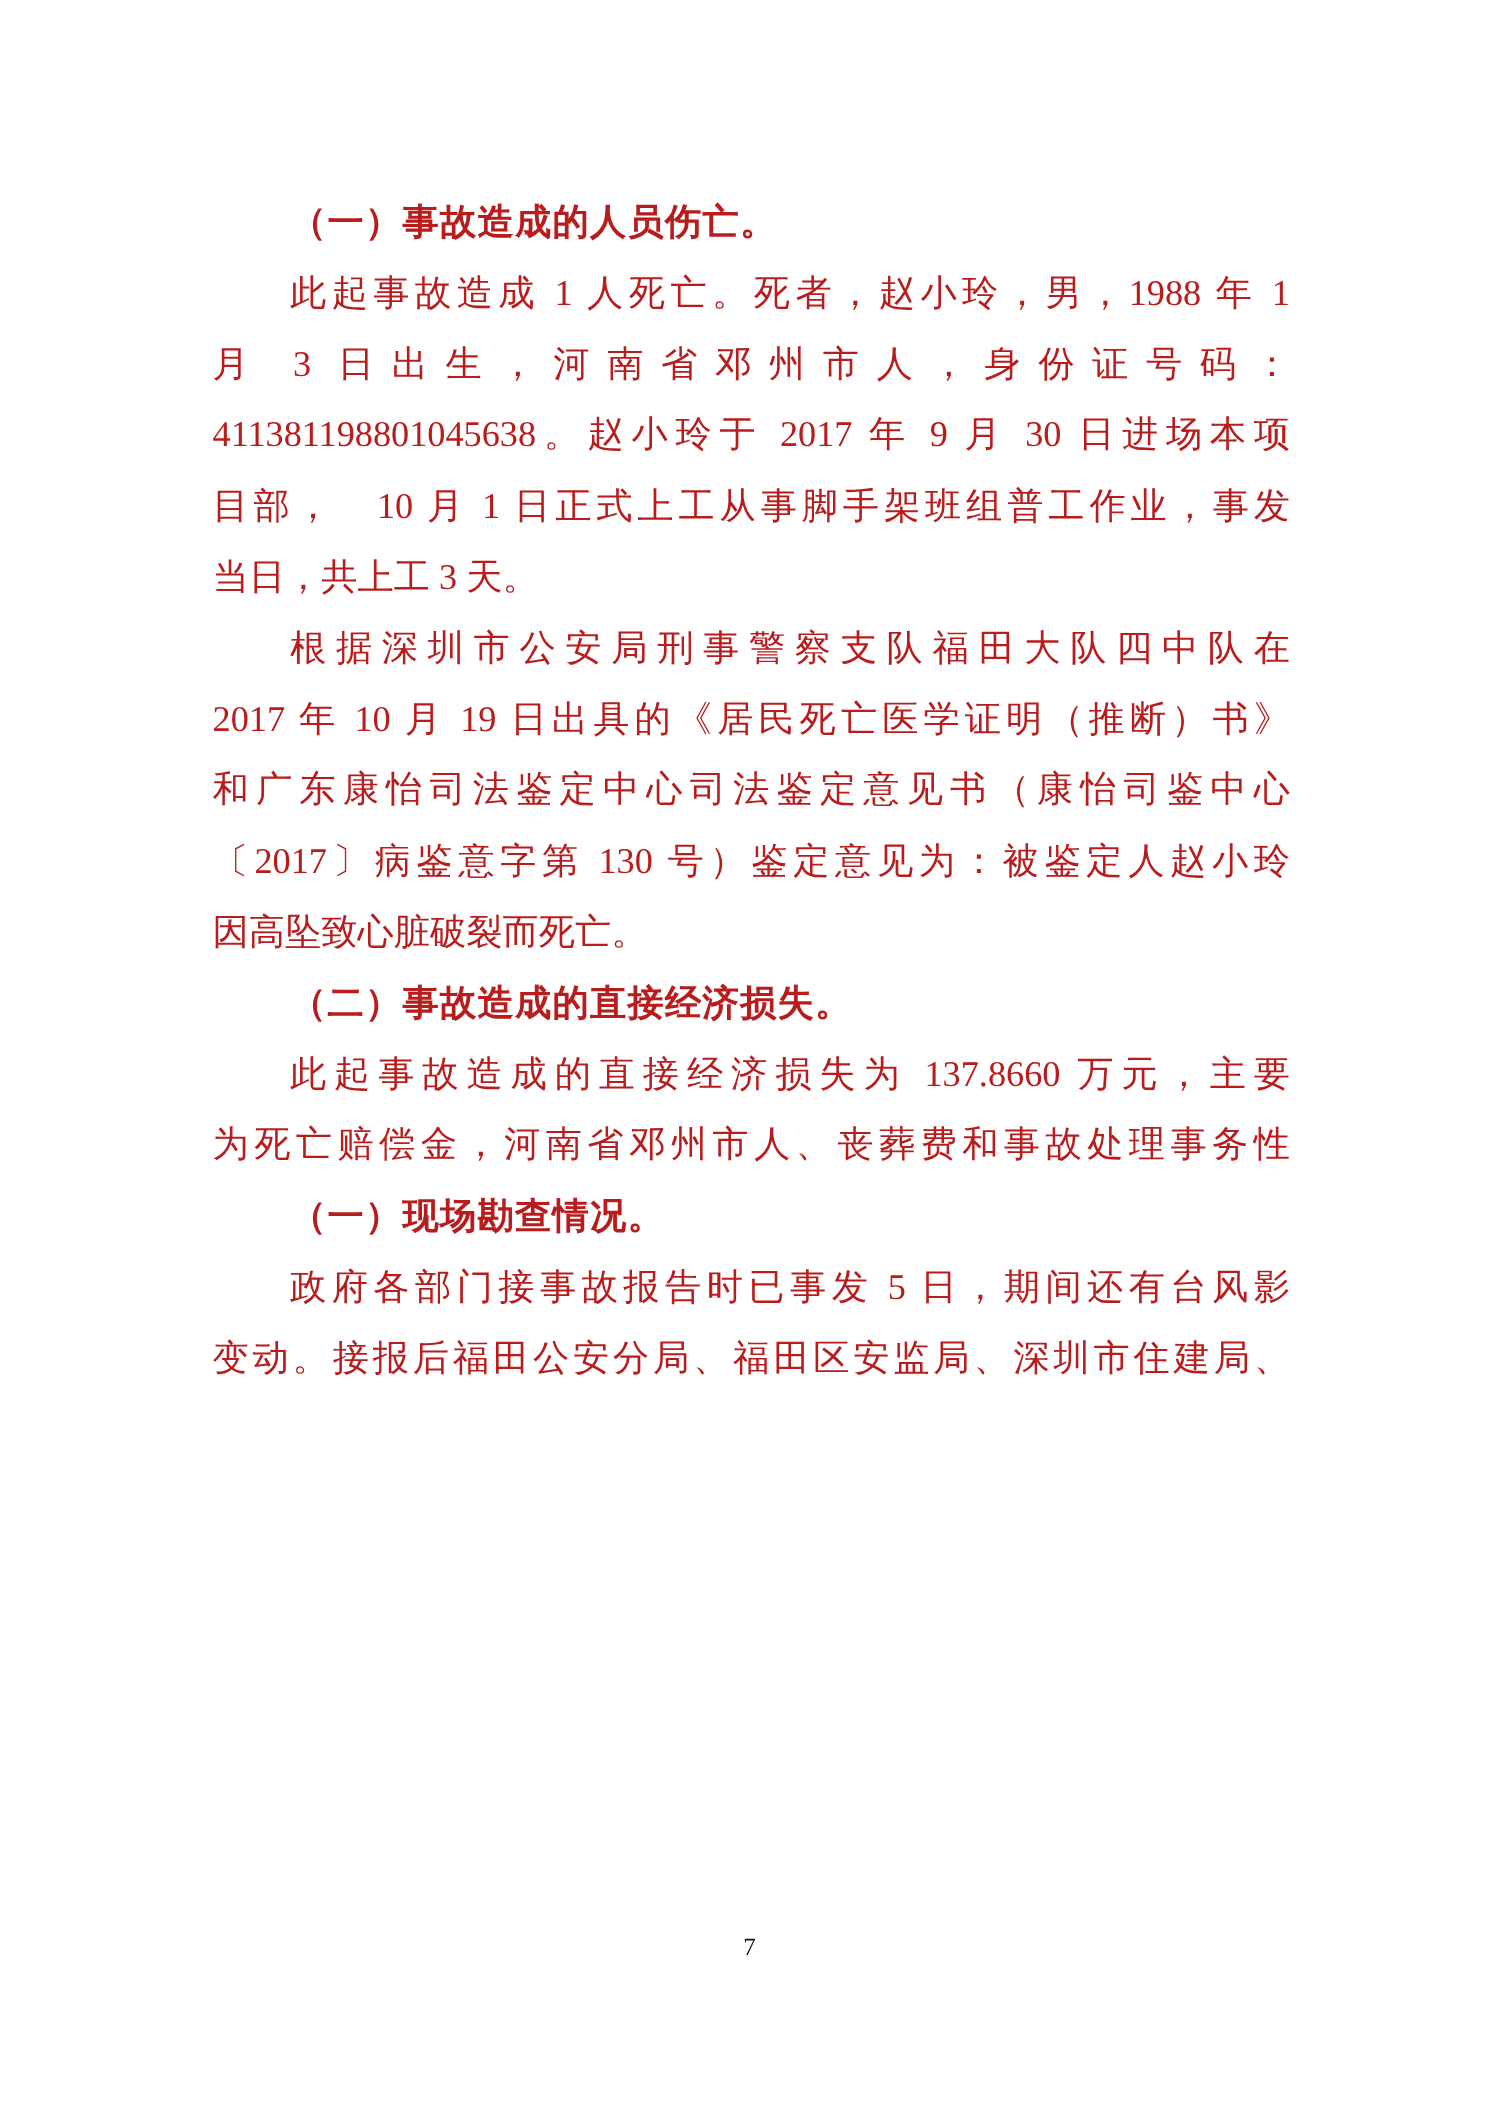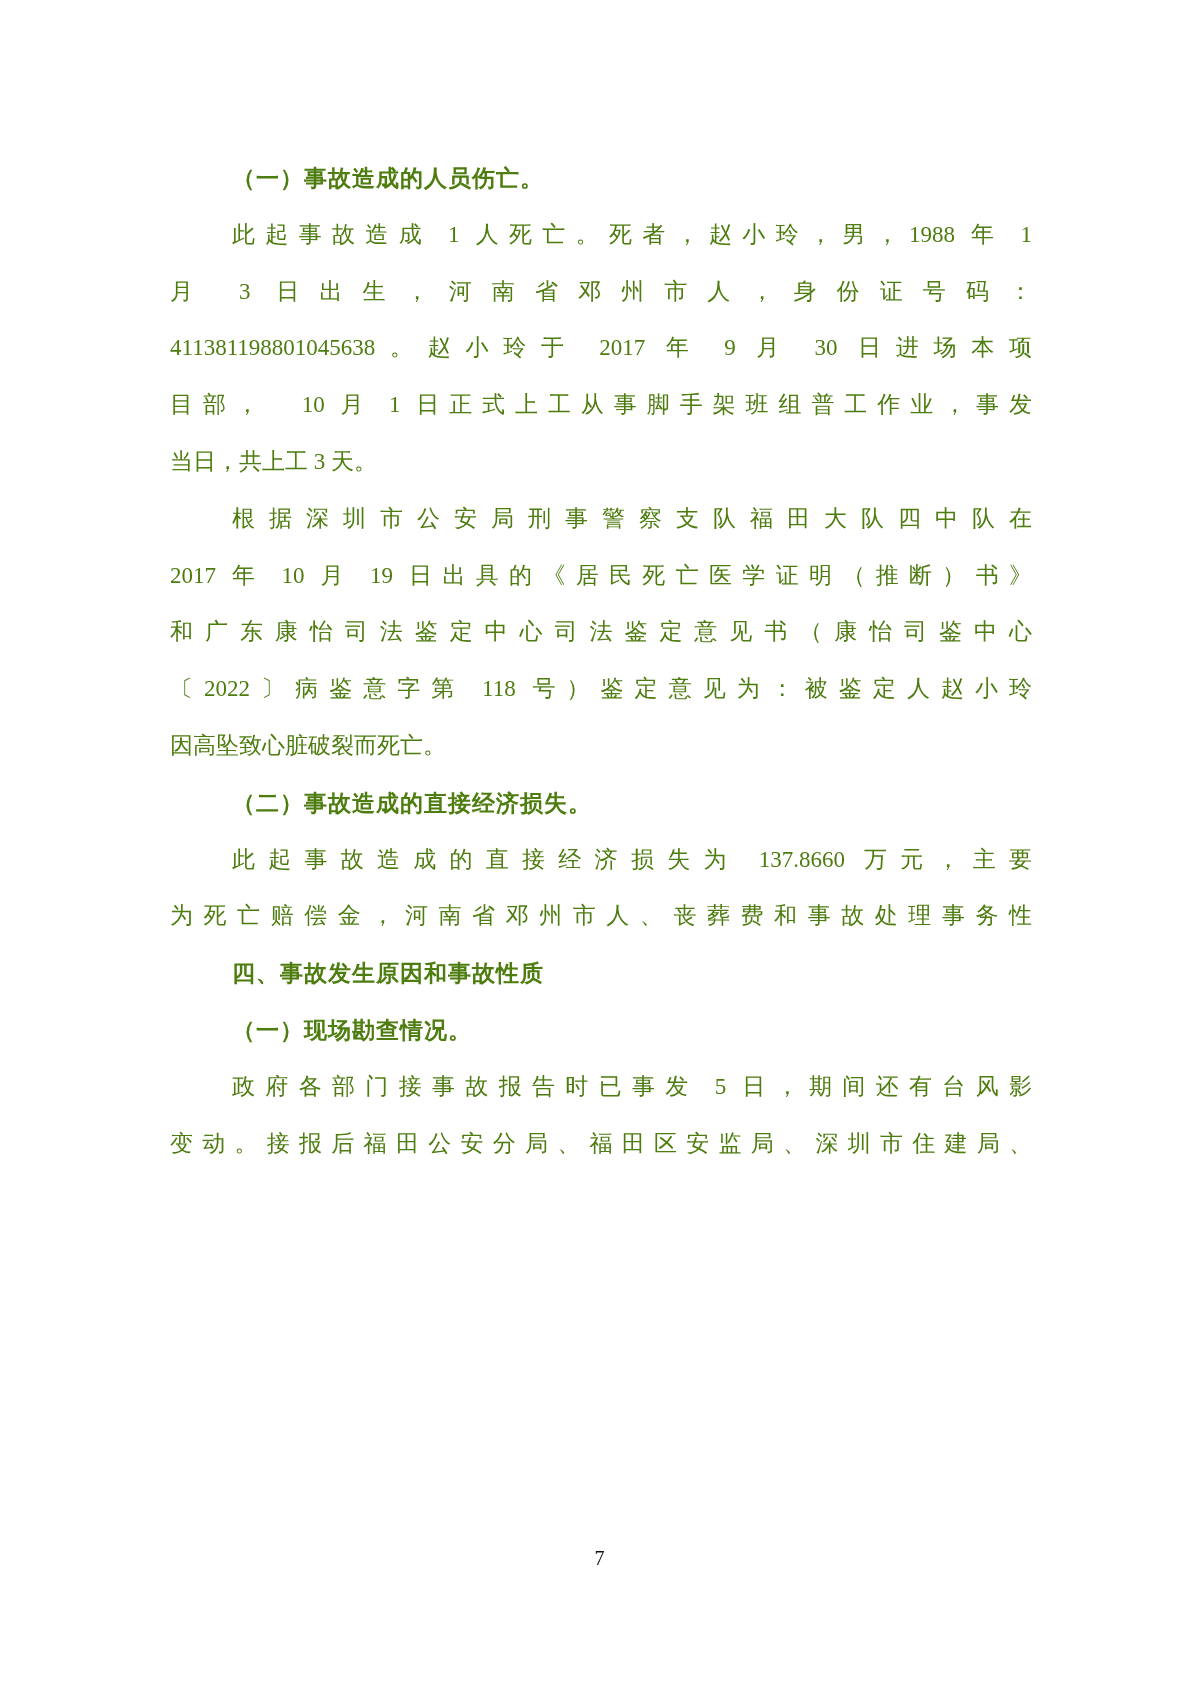--- a/index.html
+++ b/index.html
@@ -18,23 +18,23 @@
   }
   .content {
     position: absolute;
     left: 170px;
     top: 150px;
     width: 862px;
   }
   .line {
     height: 56.8px;
     line-height: 56.8px;
-    font-size: 23px;
+    font-size: 29px;
     white-space: pre-wrap;
-    color: #4d7c0f;
+    color: #b91c1c;
   }
   .line.justify {
     text-align: justify;
     text-align-last: justify;
     -moz-text-align-last: justify;
     text-justify: inter-character;
   }
   .line.left {
     text-align: left;
     text-align-last: left;
@@ -68,26 +68,25 @@
   <div class="content">
       <div class="line heading indent left">（一）事故造成的人员伤亡。</div>
       <div class="line indent justify">此起事故造成 1 人死亡。死者，赵小玲，男，1988 年 1</div>
       <div class="line justify">月 3 日出生，河南省邓州市人，身份证号码：</div>
       <div class="line justify">411381198801045638。赵小玲于 2017 年 9 月 30 日进场本项</div>
       <div class="line justify">目部，　10 月 1 日正式上工从事脚手架班组普工作业，事发</div>
       <div class="line left">当日，共上工 3 天。</div>
       <div class="line indent justify">根据深圳市公安局刑事警察支队福田大队四中队在</div>
       <div class="line justify">2017 年 10 月 19 日出具的《居民死亡医学证明（推断）书》</div>
       <div class="line justify">和广东康怡司法鉴定中心司法鉴定意见书（康怡司鉴中心</div>
-      <div class="line justify">〔2022〕病鉴意字第 118 号）鉴定意见为：被鉴定人赵小玲</div>
+      <div class="line justify">〔2017〕病鉴意字第 130 号）鉴定意见为：被鉴定人赵小玲</div>
       <div class="line left">因高坠致心脏破裂而死亡。</div>
       <div class="line heading indent left">（二）事故造成的直接经济损失。</div>
       <div class="line indent justify">此起事故造成的直接经济损失为 137.8660 万元，主要</div>
       <div class="line justify">为死亡赔偿金，河南省邓州市人、丧葬费和事故处理事务性</div>
-      <div class="line heading indent left">四、事故发生原因和事故性质</div>
       <div class="line heading indent left">（一）现场勘查情况。</div>
       <div class="line indent justify">政府各部门接事故报告时已事发 5 日，期间还有台风影</div>
       <div class="line justify">变动。接报后福田公安分局、福田区安监局、深圳市住建局、</div>
     </div>
   <div class="footer">
     <span class="page-number">7</span>
   </div>
 </div>
 
 </body></html>

